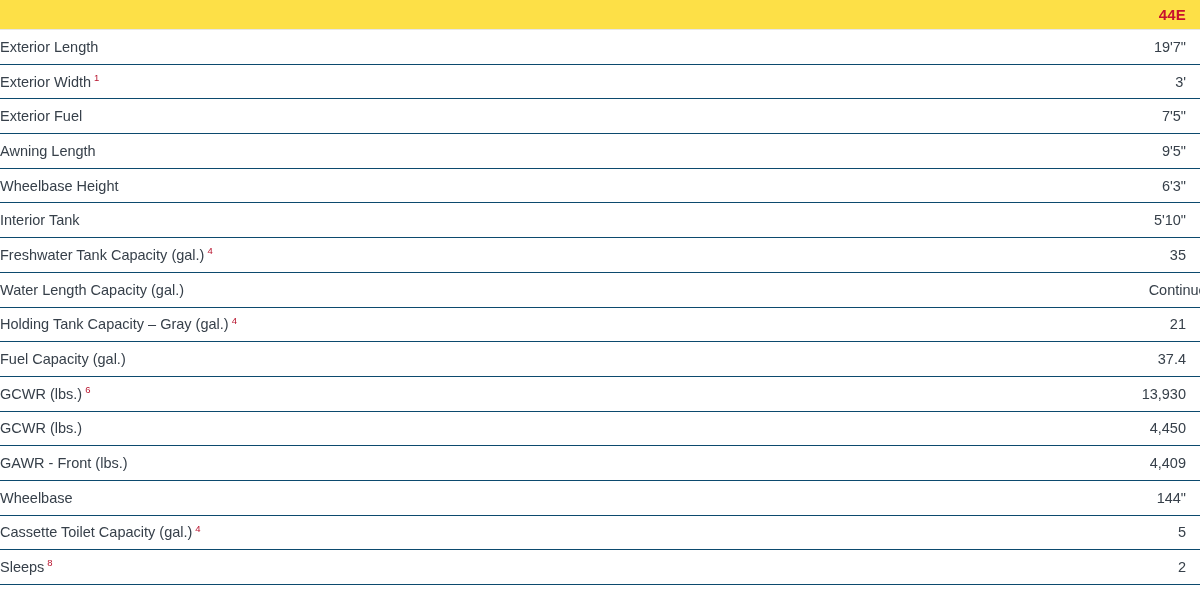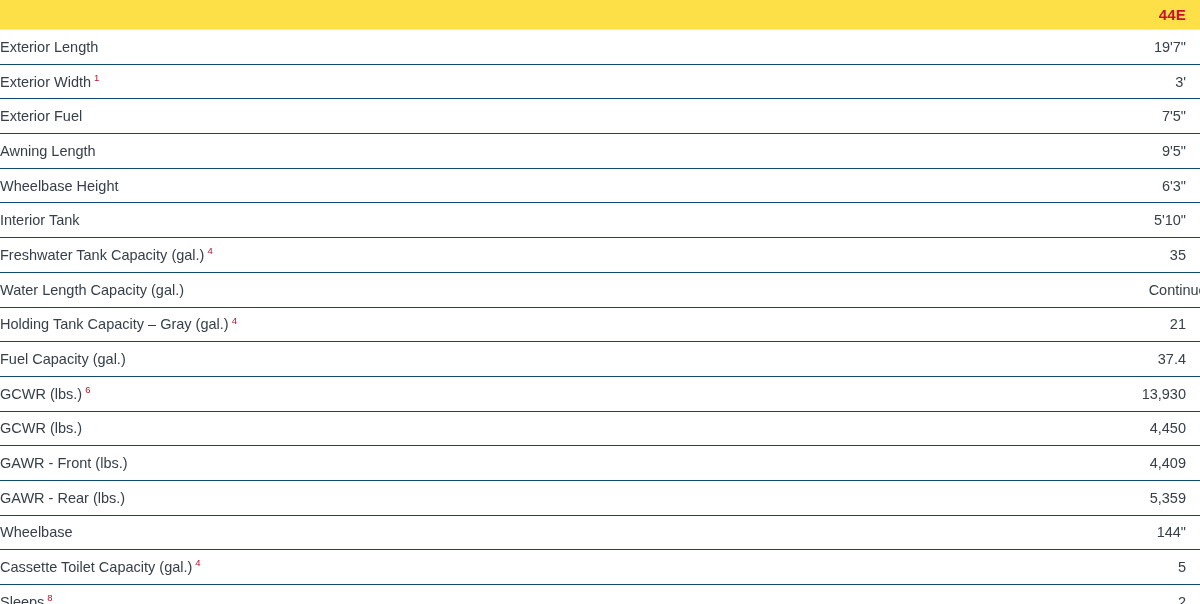--- a/index.html
+++ b/index.html
@@ -178,24 +178,20 @@
         </tr>
         <tr class="spec-row">
           <td class="spec-label"><span>GCWR (lbs.)</span></td>
           <td class="spec-value"><span class="val-text">4,450</span></td>
         </tr>
         <tr class="spec-row">
           <td class="spec-label"><span>GAWR - Front (lbs.)</span></td>
           <td class="spec-value"><span class="val-text">4,409</span></td>
         </tr>
         <tr class="spec-row">
-          <td class="spec-label"><span>GAWR - Rear (lbs.)</span></td>
-          <td class="spec-value"><span class="val-text">5,359</span></td>
-        </tr>
-        <tr class="spec-row">
           <td class="spec-label"><span>Wheelbase</span></td>
           <td class="spec-value"><span class="val-text">144"</span></td>
         </tr>
         <tr class="spec-row">
           <td class="spec-label"><span>Cassette Toilet Capacity (gal.)</span><sup class="footnote-marker" style="color: rgb(184, 21, 47);">4</sup></td>
           <td class="spec-value"><span class="val-text">5</span></td>
         </tr>
         <tr class="spec-row">
           <td class="spec-label"><span>Sleeps</span><sup class="footnote-marker" style="color: rgb(184, 21, 47);">8</sup></td>
           <td class="spec-value"><span class="val-text">2</span></td>

